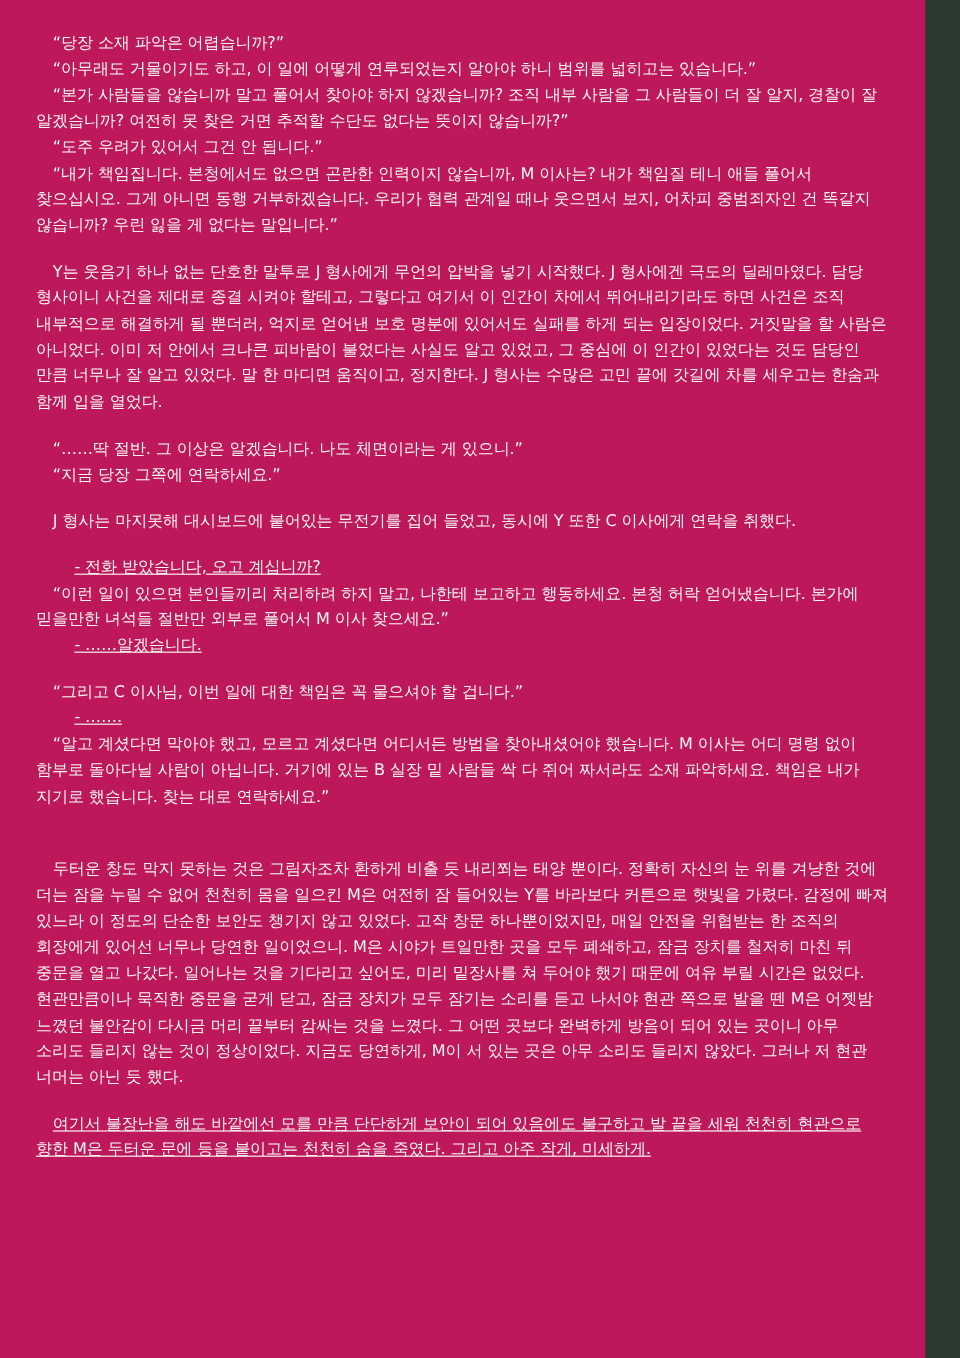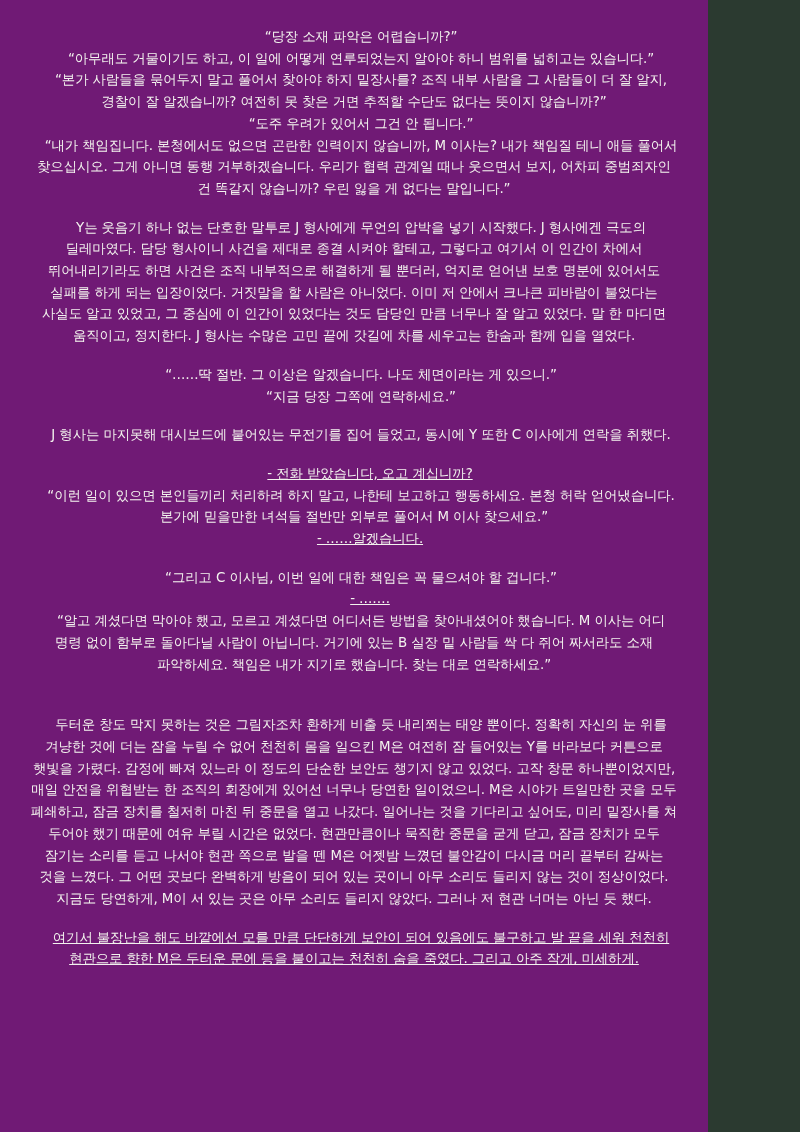--- a/index.html
+++ b/index.html
@@ -7,26 +7,25 @@
     padding: 0;
   }
   body {
     width: 800px;
     min-height: 1132px;
     background: #2b3a30;
     font-family: "DejaVu Sans", "Liberation Sans", sans-serif;
     color: #f2f2ef;
   }
   #page {
-    width: 708px;
+    width: 771px;
     min-height: 1132px;
     box-sizing: border-box;
     padding: 26px 30px 20px 30px;
-    background: #701a75;
-    text-align: center;
+    background: #be185d;
   }
   .block {
     margin: 0 0 17px 0;
   }
   .block:last-child {
     margin-bottom: 0;
     text-decoration: underline;
   }
   p.line {
     margin: 0;
@@ -46,21 +45,21 @@
   }
 </style>
 </head>
 <body>
 
 <div id="page">
   <div id="content">
       <div class="block">
         <p class="line">“당장 소재 파악은 어렵습니까?”</p>
         <p class="line">“아무래도 거물이기도 하고, 이 일에 어떻게 연루되었는지 알아야 하니 범위를 넓히고는 있습니다.”</p>
-        <p class="line">“본가 사람들을 묶어두지 말고 풀어서 찾아야 하지 밑장사를? 조직 내부 사람을 그 사람들이 더 잘 알지, 경찰이 잘 알겠습니까? 여전히 못 찾은 거면 추적할 수단도 없다는 뜻이지 않습니까?”</p>
+        <p class="line">“본가 사람들을 않습니까 말고 풀어서 찾아야 하지 않겠습니까? 조직 내부 사람을 그 사람들이 더 잘 알지, 경찰이 잘 알겠습니까? 여전히 못 찾은 거면 추적할 수단도 없다는 뜻이지 않습니까?”</p>
         <p class="line">“도주 우려가 있어서 그건 안 됩니다.”</p>
         <p class="line">“내가 책임집니다. 본청에서도 없으면 곤란한 인력이지 않습니까, M 이사는? 내가 책임질 테니 애들 풀어서 찾으십시오. 그게 아니면 동행 거부하겠습니다. 우리가 협력 관계일 때나 웃으면서 보지, 어차피 중범죄자인 건 똑같지 않습니까? 우린 잃을 게 없다는 말입니다.”</p>
       </div>
       <div class="block">
         <p class="line">Y는 웃음기 하나 없는 단호한 말투로 J 형사에게 무언의 압박을 넣기 시작했다. J 형사에겐 극도의 딜레마였다. 담당 형사이니 사건을 제대로 종결 시켜야 할테고, 그렇다고 여기서 이 인간이 차에서 뛰어내리기라도 하면 사건은 조직 내부적으로 해결하게 될 뿐더러, 억지로 얻어낸 보호 명분에 있어서도 실패를 하게 되는 입장이었다. 거짓말을 할 사람은 아니었다. 이미 저 안에서 크나큰 피바람이 불었다는 사실도 알고 있었고, 그 중심에 이 인간이 있었다는 것도 담당인 만큼 너무나 잘 알고 있었다. 말 한 마디면 움직이고, 정지한다. J 형사는 수많은 고민 끝에 갓길에 차를 세우고는 한숨과 함께 입을 열었다.</p>
       </div>
       <div class="block">
         <p class="line">“……딱 절반. 그 이상은 알겠습니다. 나도 체면이라는 게 있으니.”</p>
         <p class="line">“지금 당장 그쪽에 연락하세요.”</p>
       </div>

